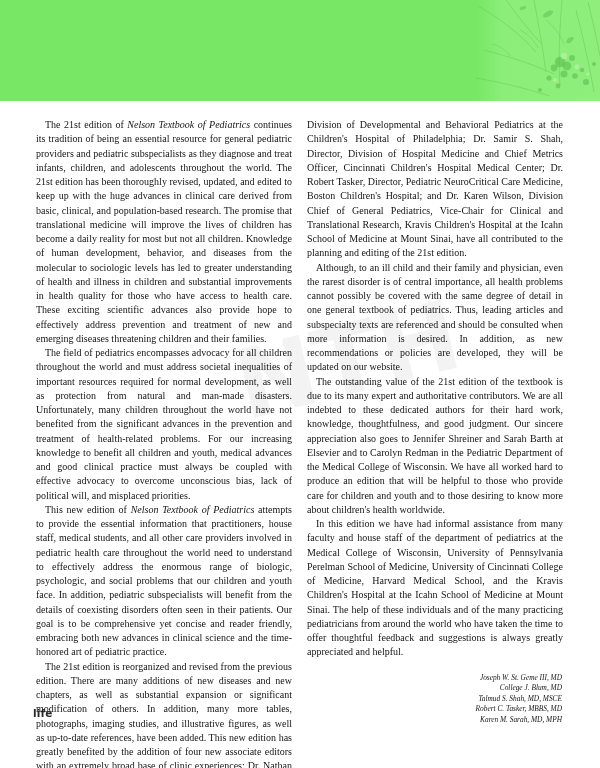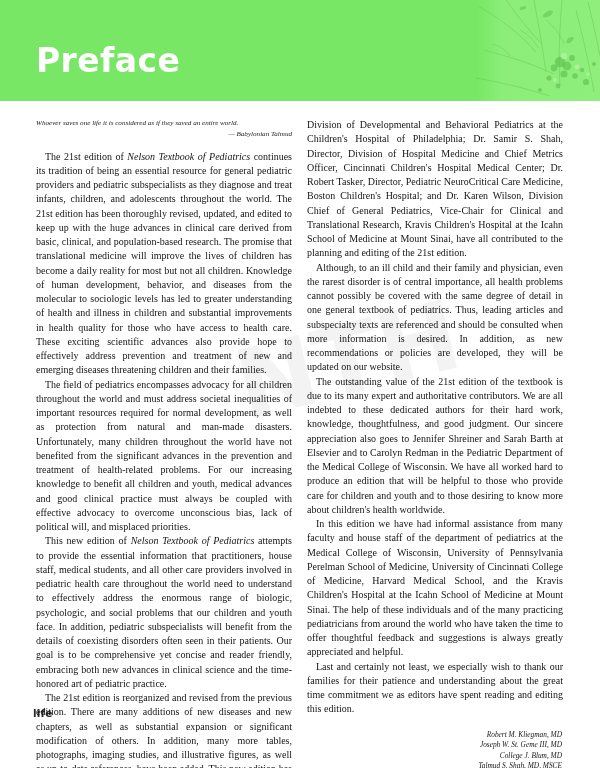--- a/index.html
+++ b/index.html
@@ -192,54 +192,47 @@
         <g fill="#b7f0a4" fill-opacity="0.75">
           <circle cx="88" cy="56" r="3.2"></circle>
           <circle cx="101" cy="67" r="2.4"></circle>
           <circle cx="79" cy="80" r="2.0"></circle>
           <circle cx="112" cy="74" r="1.8"></circle>
         </g>
       </g>
     </svg>
   </div>
 
-  <h1 class="page-title">Preface</h1>
 </div>
 
 <div class="watermark">
   <svg width="330" height="190" viewBox="0 0 330 190" xmlns="http://www.w3.org/2000/svg">
     <text class="watermark-text" x="10" y="120" transform="rotate(-14 10 120)">NTH</text>
   </svg>
 </div>
 
 <div class="content">
 
   <div class="column">
 
-    <div class="epigraph">
-      <span>Whoever saves one life it is considered as if they saved an entire world.</span>
-      <span class="epigraph-attrib">— Babylonian Talmud</span>
-    </div>
 
     <p class="body-par">The 21st edition of <i>Nelson Textbook of Pediatrics</i> continues its tradition of being an essential resource for general pediatric providers and pediatric subspecialists as they diagnose and treat infants, children, and adolescents throughout the world. The 21st edition has been thoroughly revised, updated, and edited to keep up with the huge advances in clinical care derived from basic, clinical, and population-based research. The promise that translational medicine will improve the lives of children has become a daily reality for most but not all children. Knowledge of human development, behavior, and diseases from the molecular to sociologic levels has led to greater understanding of health and illness in children and substantial improvements in health quality for those who have access to health care. These exciting scientific advances also provide hope to effectively address prevention and treatment of new and emerging diseases threatening children and their families.</p>
     <p class="body-par">The field of pediatrics encompasses advocacy for all children throughout the world and must address societal inequalities of important resources required for normal development, as well as protection from natural and man-made disasters. Unfortunately, many children throughout the world have not benefited from the significant advances in the prevention and treatment of health-related problems. For our increasing knowledge to benefit all children and youth, medical advances and good clinical practice must always be coupled with effective advocacy to overcome unconscious bias, lack of political will, and misplaced priorities.</p>
     <p class="body-par">This new edition of <i>Nelson Textbook of Pediatrics</i> attempts to provide the essential information that practitioners, house staff, medical students, and all other care providers involved in pediatric health care throughout the world need to understand to effectively address the enormous range of biologic, psychologic, and social problems that our children and youth face. In addition, pediatric subspecialists will benefit from the details of coexisting disorders often seen in their patients. Our goal is to be comprehensive yet concise and reader friendly, embracing both new advances in clinical science and the time-honored art of pediatric practice.</p>
     <p class="body-par">The 21st edition is reorganized and revised from the previous edition. There are many additions of new diseases and new chapters, as well as substantial expansion or significant modification of others. In addition, many more tables, photographs, imaging studies, and illustrative figures, as well as up-to-date references, have been added. This new edition has greatly benefited by the addition of four new associate editors with an extremely broad base of clinic experiences: Dr. Nathan Blum, Chief,</p>
   </div>
 
   <div class="column">
 
     <p class="body-par no-indent">Division of Developmental and Behavioral Pediatrics at the Children's Hospital of Philadelphia; Dr. Samir S. Shah, Director, Division of Hospital Medicine and Chief Metrics Officer, Cincinnati Children's Hospital Medical Center; Dr. Robert Tasker, Director, Pediatric NeuroCritical Care Medicine, Boston Children's Hospital; and Dr. Karen Wilson, Division Chief of General Pediatrics, Vice-Chair for Clinical and Translational Research, Kravis Children's Hospital at the Icahn School of Medicine at Mount Sinai, have all contributed to the planning and editing of the 21st edition.</p>
     <p class="body-par">Although, to an ill child and their family and physician, even the rarest disorder is of central importance, all health problems cannot possibly be covered with the same degree of detail in one general textbook of pediatrics. Thus, leading articles and subspecialty texts are referenced and should be consulted when more information is desired. In addition, as new recommendations or policies are developed, they will be updated on our website.</p>
     <p class="body-par">The outstanding value of the 21st edition of the textbook is due to its many expert and authoritative contributors. We are all indebted to these dedicated authors for their hard work, knowledge, thoughtfulness, and good judgment. Our sincere appreciation also goes to Jennifer Shreiner and Sarah Barth at Elsevier and to Carolyn Redman in the Pediatric Department of the Medical College of Wisconsin. We have all worked hard to produce an edition that will be helpful to those who provide care for children and youth and to those desiring to know more about children's health worldwide.</p>
     <p class="body-par">In this edition we have had informal assistance from many faculty and house staff of the department of pediatrics at the Medical College of Wisconsin, University of Pennsylvania Perelman School of Medicine, University of Cincinnati College of Medicine, Harvard Medical School, and the Kravis Children's Hospital at the Icahn School of Medicine at Mount Sinai. The help of these individuals and of the many practicing pediatricians from around the world who have taken the time to offer thoughtful feedback and suggestions is always greatly appreciated and helpful.</p>
-    <p class="body-par">Last and certainly not least, we especially wish to thank our families for their patience and understanding about the great time commitment we as editors have spent reading and editing this edition.</p>
 
     <div class="signatures">
-      <div class="signature-line">Robert M. Kliegman, MD</div>
       <div class="signature-line">Joseph W. St. Geme III, MD</div>
       <div class="signature-line">College J. Blum, MD</div>
       <div class="signature-line">Talmud S. Shah, MD, MSCE</div>
       <div class="signature-line">Robert C. Tasker, MBBS, MD</div>
       <div class="signature-line">Karen M. Sarah, MD, MPH</div>
     </div>
   </div>
 </div>
 
 <div class="folio">life</div>

